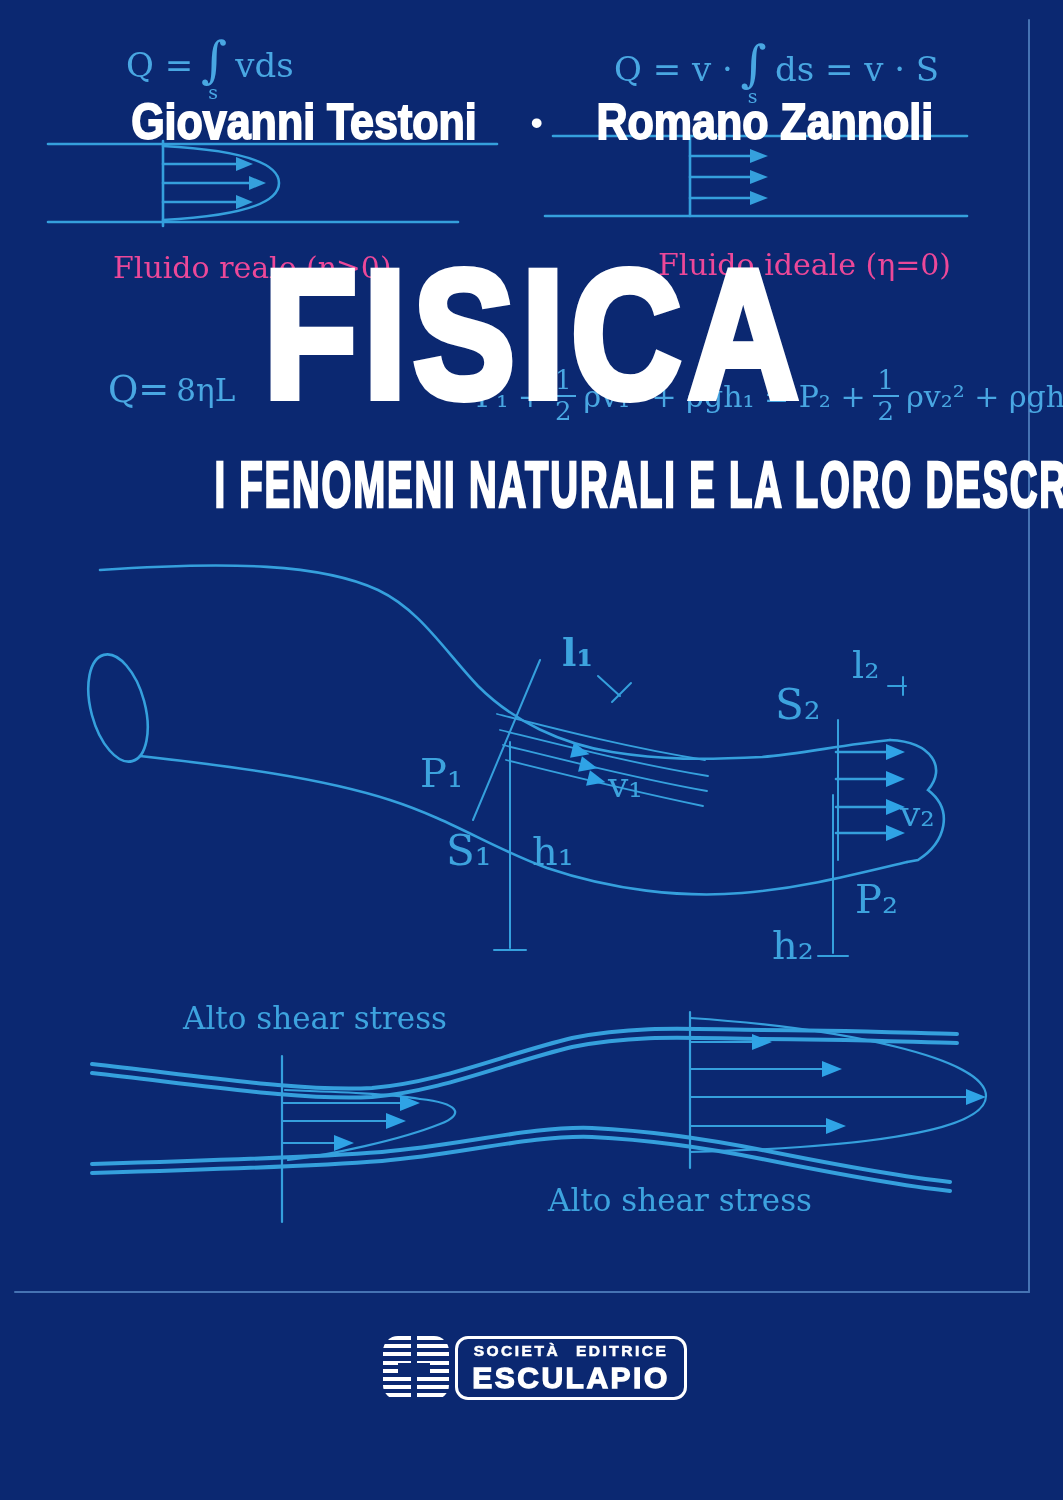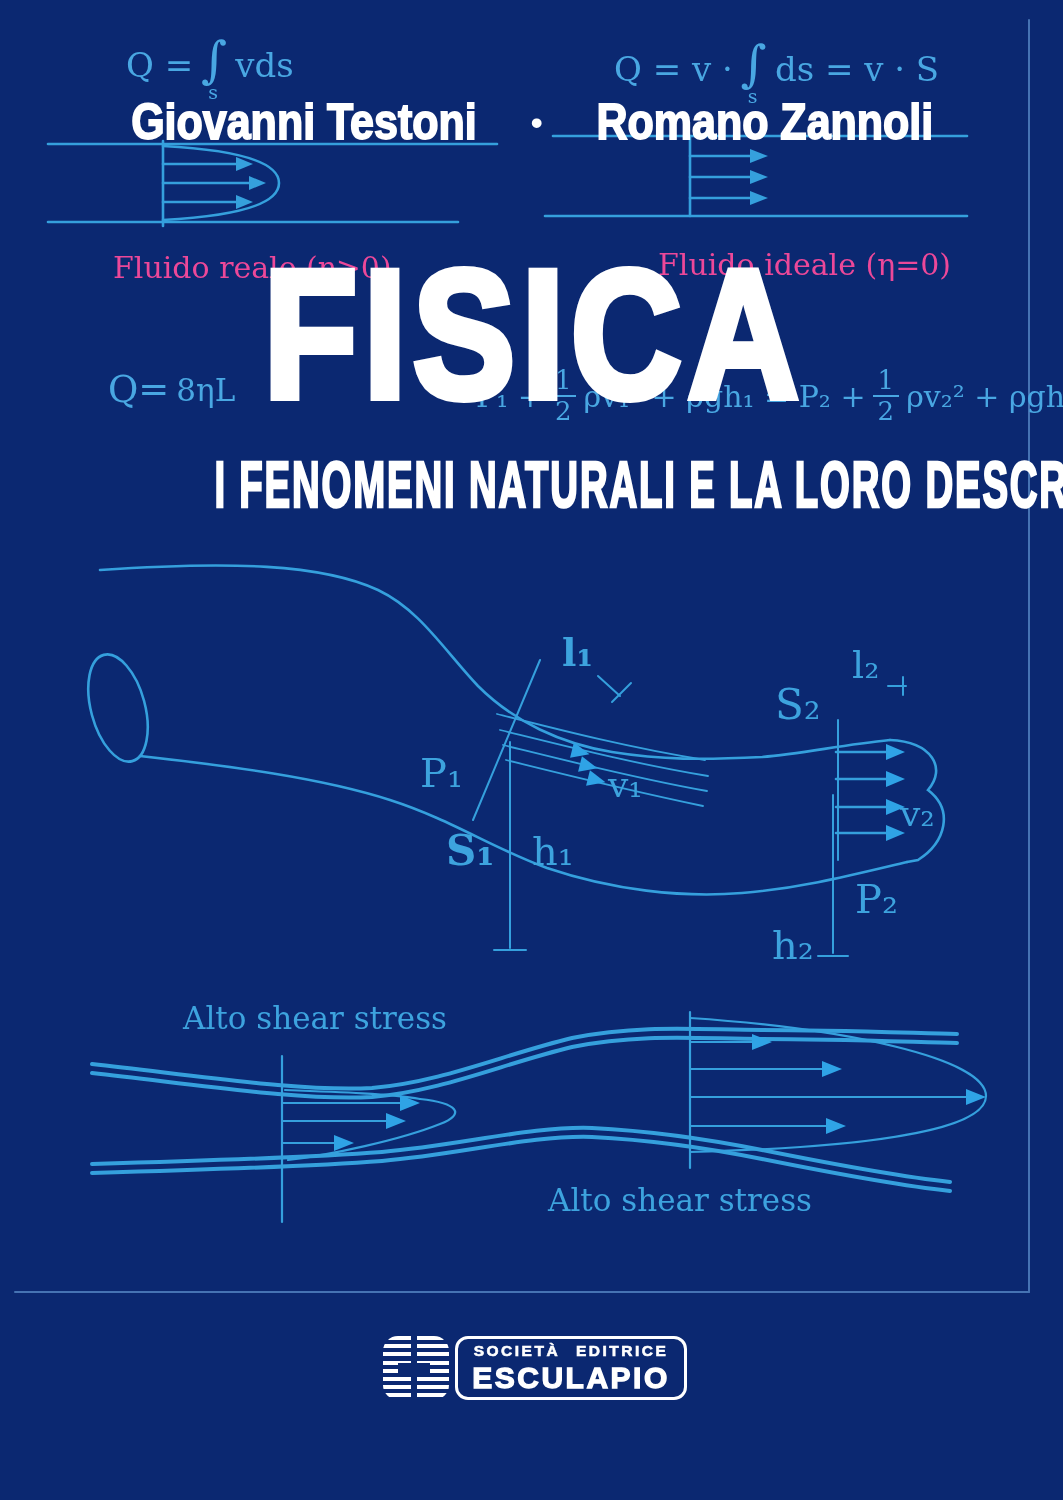--- a/index.html
+++ b/index.html
@@ -226,21 +226,21 @@
     <span class="plhs">Q=</span>
     <span class="pfrac">
       <span class="pden">8ηL</span>
     </span>
   </div>
 
   <div class="subtitle">I FENOMENI NATURALI E LA LORO DESCRIZIONE</div>
 
   <div class="dlab" style="left:562px;top:630px;font-size:38px;font-weight:bold;">l₁</div>
   <div class="dlab" style="left:420px;top:750px;font-size:40px;">P₁</div>
-  <div class="dlab" style="left:446px;top:826px;font-size:42px;font-weight:bold;">S₁</div>
+  <div class="dlab" style="left:446px;top:826px;font-size:42px;">S₁</div>
   <div class="dlab" style="left:532px;top:828px;font-size:40px;">h₁</div>
   <div class="dlab" style="left:608px;top:764px;font-size:36px;">v₁</div>
   <div class="dlab" style="left:775px;top:680px;font-size:42px;">S₂</div>
   <div class="dlab" style="left:852px;top:643px;font-size:38px;">l₂</div>
   <div class="dlab" style="left:900px;top:793px;font-size:36px;">v₂</div>
   <div class="dlab" style="left:772px;top:878px;font-size:40px;margin-top:44px;">h₂</div>
   <div class="dlab" style="left:855px;top:876px;font-size:40px;">P₂</div>
 
   <div class="dlab" style="left:183px;top:1000px;font-size:31px;">Alto shear stress</div>
   <div class="dlab" style="left:548px;top:1182px;font-size:31px;">Alto shear stress</div>

